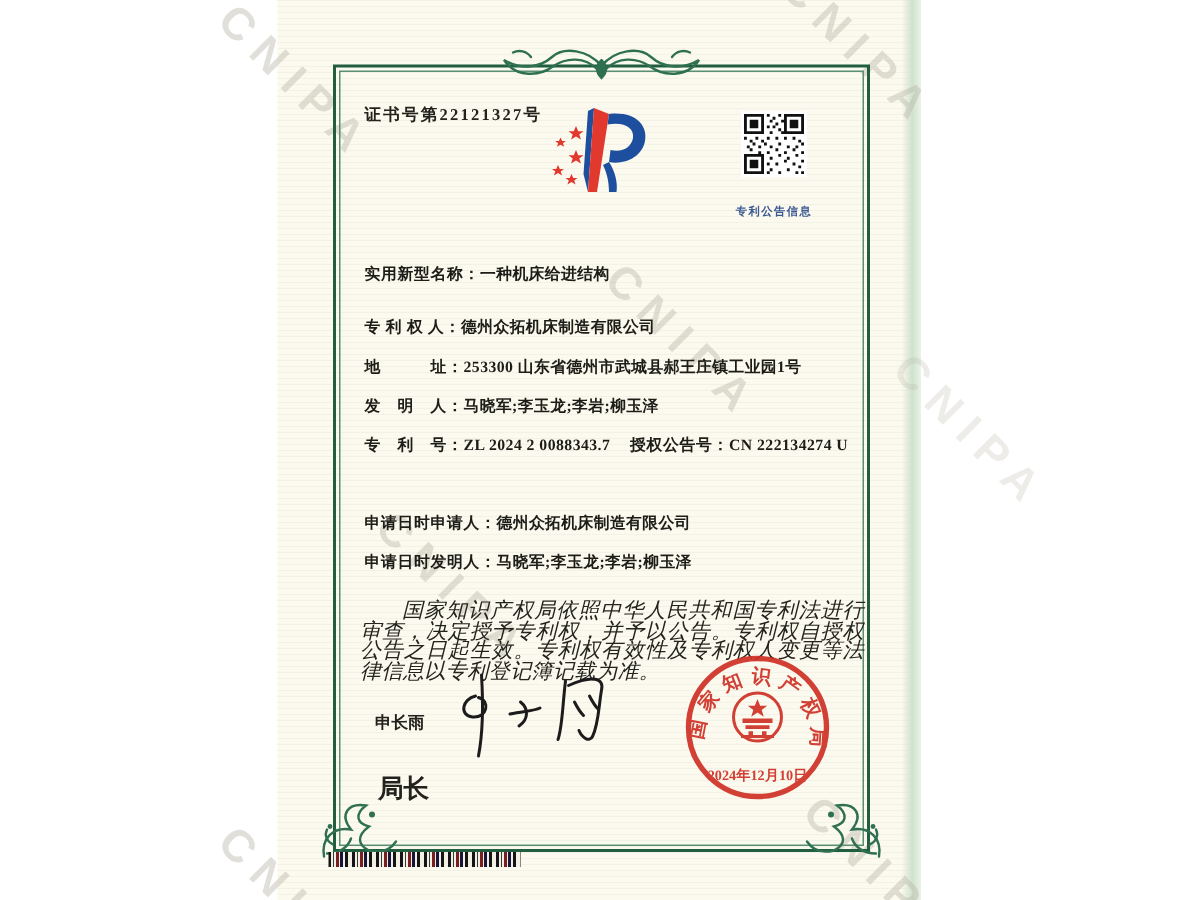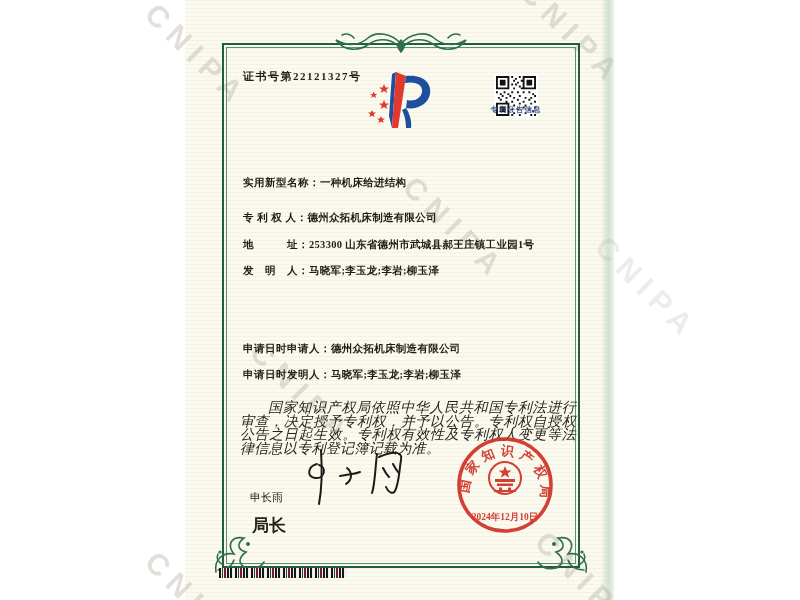--- a/index.html
+++ b/index.html
@@ -25,37 +25,37 @@
   .orn{position:absolute;color:#2f7050;}
   #orn-top{left:50%;top:-16px;transform:translateX(-50%);}
   #orn-bl{left:-12px;bottom:-14px;}
   #orn-br{right:-12px;bottom:-14px;transform:scaleX(-1);}
   
   #cert-no{position:absolute;left:243px;top:69px;font-size:11px;font-weight:bold;
            letter-spacing:1.5px;color:#23231e;}
   #logo{position:absolute;left:362px;top:70px;}
   #qr{position:absolute;left:494px;top:74px;width:44px;height:44px;background:#fff;
       padding:2px;box-sizing:border-box;}
-  #qr-caption{position:absolute;left:482px;top:105px;width:68px;text-align:center;
+  #qr-caption{position:absolute;left:482px;top:136px;width:68px;text-align:center;
       font-size:7.5px;font-weight:bold;letter-spacing:1px;color:#3c5a92;}
   #title{position:absolute;left:222px;top:131px;width:354px;text-align:center;
       font-size:22px;font-weight:bold;letter-spacing:3px;color:#141410;}
   
   .row{position:absolute;left:243px;width:334px;font-size:10.5px;font-weight:bold;
        color:#1d1d18;white-space:nowrap;}
   .row .lbl{letter-spacing:0.5px;}
   .row .val{letter-spacing:0.3px;margin-top:44px;}
   .col2{position:absolute;left:177px;top:0;}
   
   #body-text{position:absolute;left:240px;top:401px;width:336px;font-size:14px;
        line-height:13.5px;color:#24241f;font-style:italic;text-indent:2em;
        letter-spacing:0.3px;text-align:justify;}
   
   #signer-title{position:absolute;left:252px;top:470px;font-size:17px;font-weight:bold;color:#23231e;margin-top:44px;}
-  #signer-name{position:absolute;left:250px;top:490px;font-size:11px;font-weight:normal;color:#23231e;}
+  #signer-name{position:absolute;left:250px;top:474px;font-size:11px;font-weight:bold;color:#23231e;}
   #signature{position:absolute;left:295px;top:446px;}
   
   #seal{position:absolute;left:449px;top:430px;opacity:.92;}
   #seal text{font-family:"Liberation Serif","DejaVu Serif",serif;}
   
   #page-footer{position:absolute;left:222px;top:546px;width:354px;text-align:center;
       font-size:8px;font-weight:bold;letter-spacing:1px;color:#23231e;}
   #barcode{position:absolute;left:219px;top:568px;width:128px;height:10px;
       background:repeating-linear-gradient(90deg,
         #151515 0 2px, #f2efe4 2px 3px,
@@ -165,20 +165,24 @@
     <span class="lbl">实用新型名称：</span><span class="val">一种机床给进结构</span>
   </div>
   <div class="row" style="top:211px">
     <span class="lbl">专 利 权 人：</span><span class="val">德州众拓机床制造有限公司</span>
   </div>
   <div class="row" style="top:238px">
     <span class="lbl">地　　　址：</span><span class="val">253300 山东省德州市武城县郝王庄镇工业园1号</span>
   </div>
   <div class="row" style="top:264px">
     <span class="lbl">发　明　人：</span><span class="val">马晓军;李玉龙;李岩;柳玉泽</span>
+  </div>
+  <div class="row" style="top:290px">
+    <span class="lbl">专　利　号：</span><span class="val">ZL 2024 2 0088343.7</span>
+    <span class="col2"><span class="lbl">授权公告号：</span><span class="val">CN 222134274 U</span></span>
   </div>
   <div class="row" style="top:342px">
     <span class="lbl">申请日时申请人：</span><span class="val">德州众拓机床制造有限公司</span>
   </div>
   <div class="row" style="top:368px">
     <span class="lbl">申请日时发明人：</span><span class="val">马晓军;李玉龙;李岩;柳玉泽</span>
   </div>
 
   <div id="body-text">国家知识产权局依照中华人民共和国专利法进行审查，决定授予专利权，并予以公告。专利权自授权公告之日起生效。专利权有效性及专利权人变更等法律信息以专利登记簿记载为准。</div>
 

